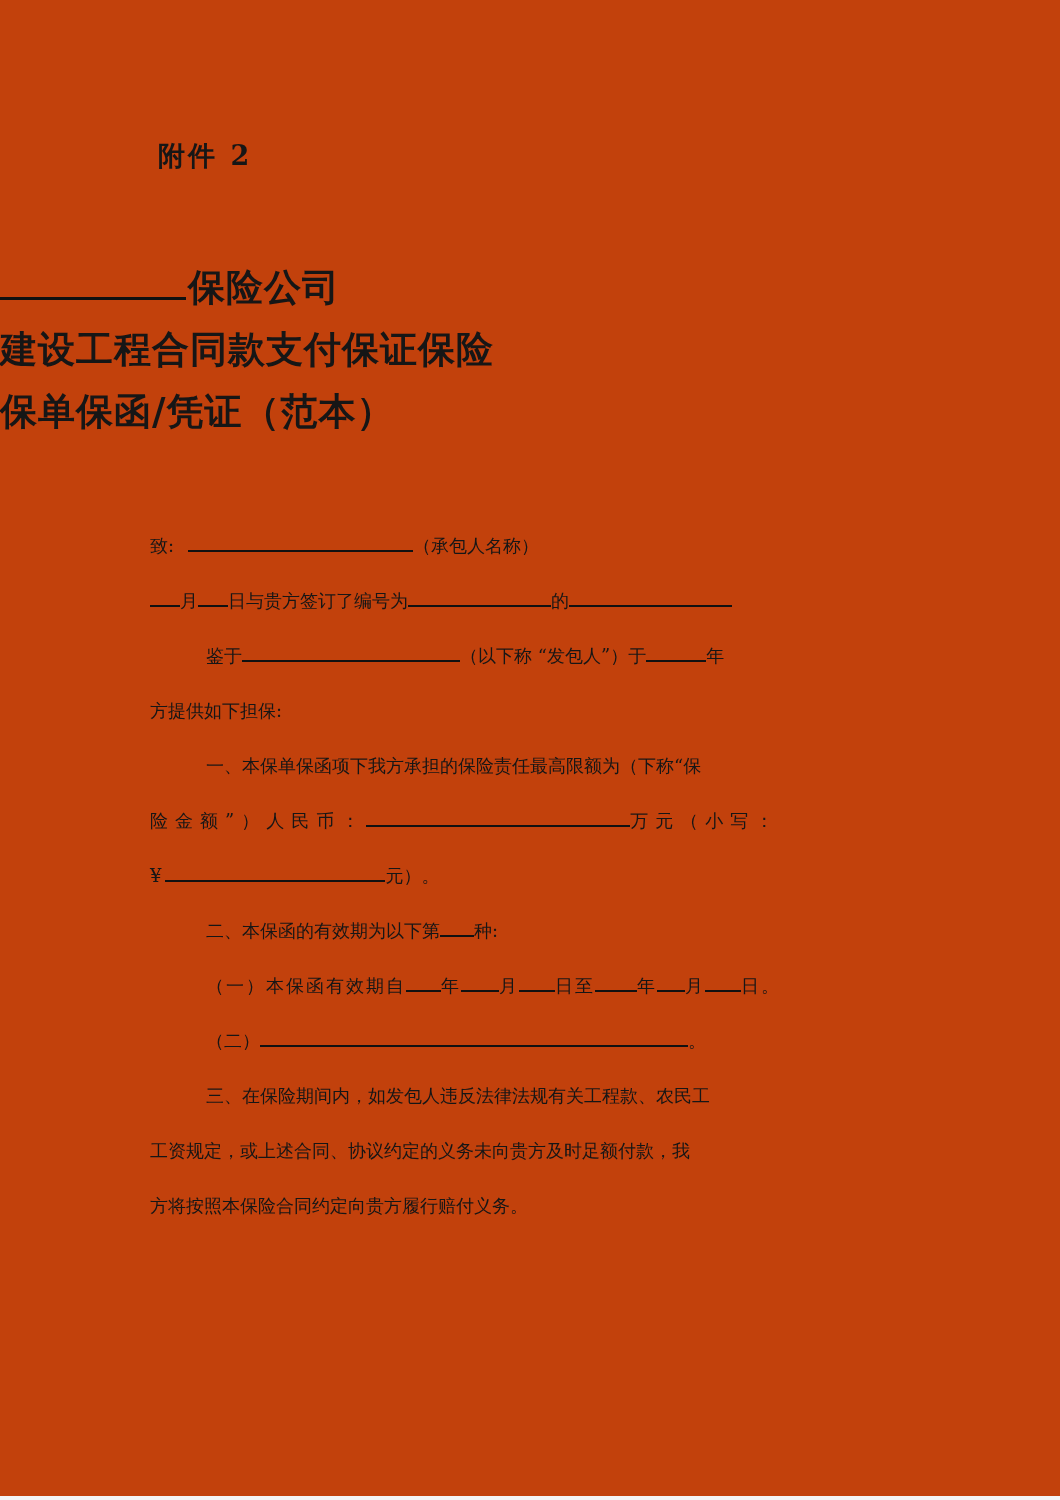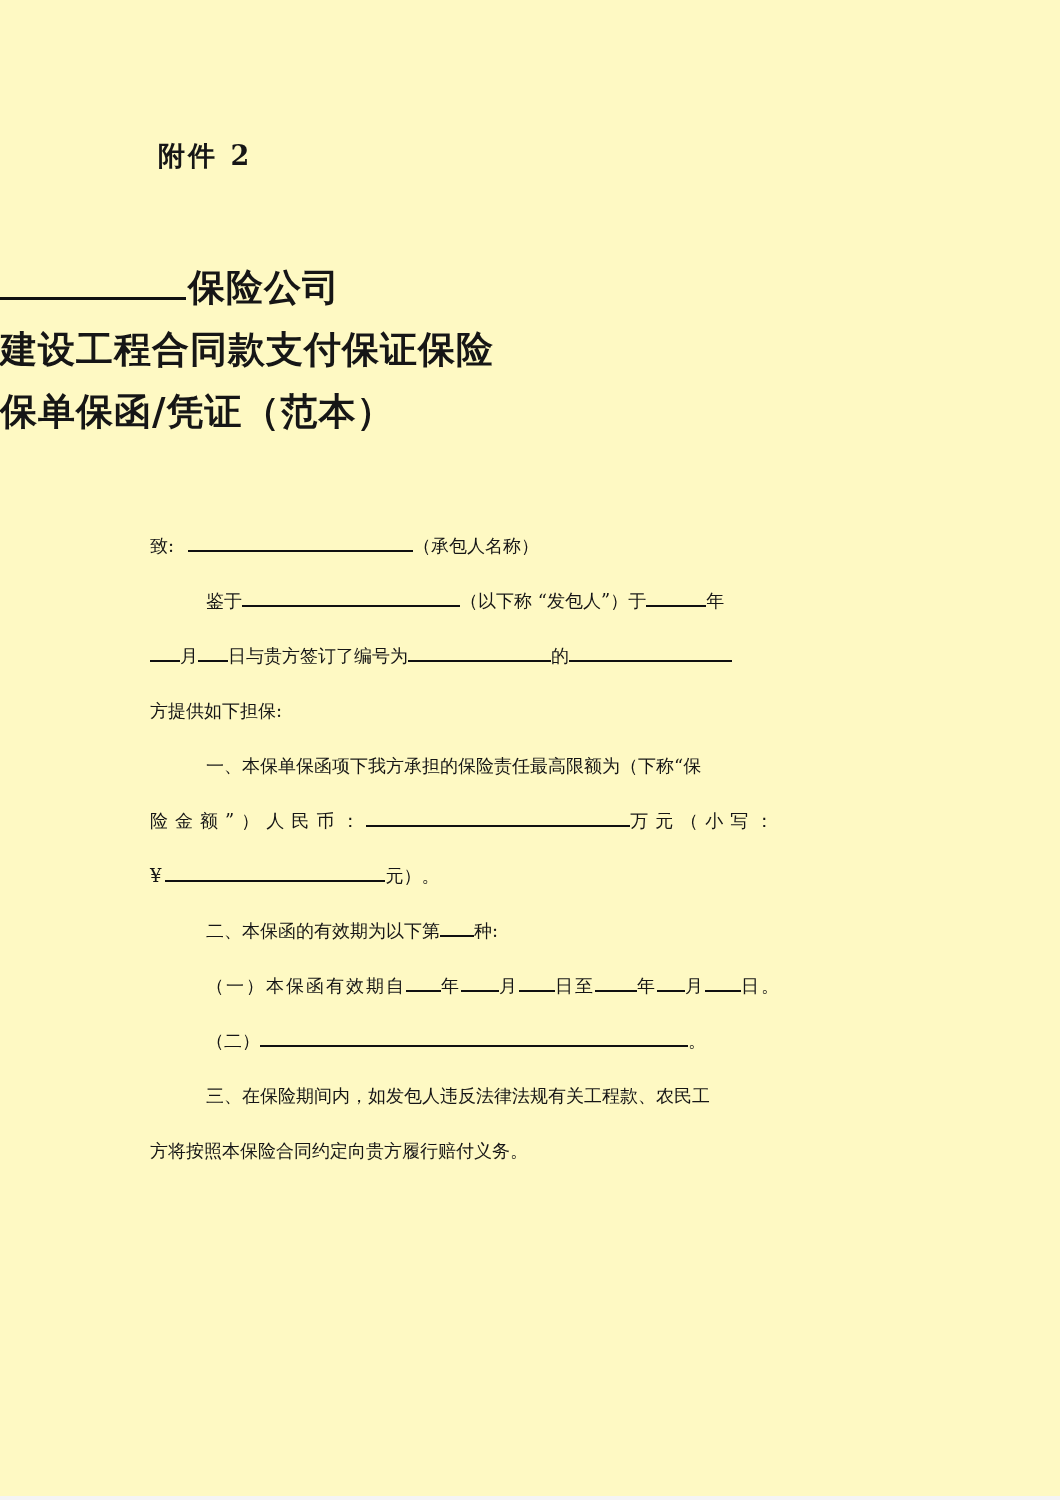--- a/index.html
+++ b/index.html
@@ -2,21 +2,21 @@
 <html><head>
 <meta charset="utf-8">
 <style>
   html,body{margin:0;padding:0;}
   body{
     width:1060px;height:1500px;position:relative;
     background:#ffffff;
     font-family:"DejaVu Serif","Liberation Serif",serif;
     color:#161616;
   }
-  .page{position:absolute;inset:0;background:#fef9c3;overflow:hidden;}
+  .page{position:absolute;inset:0;background:#c2410c;overflow:hidden;}
   .page::after{content:"";position:absolute;left:0;right:0;bottom:0;height:4px;background:#f4f4f5;}
 
   .attachment{
     position:absolute;left:158px;top:138px;
     font-size:27px;font-weight:bold;letter-spacing:3px;
   }
 
   .title-block{
     position:absolute;left:0;top:256px;width:1060px;
     font-weight:bold;font-size:37px;
@@ -51,39 +51,40 @@
   <div class="title-block">
     <div><span class="title-underline"></span><span>保险公司</span></div>
     <div>建设工程合同款支付保证保险</div>
     <div>保单保函/凭证（范本）</div>
   </div>
 
   <div class="body-block">
 
     <div class="line"><span>致:</span><span class="bl" style="width:225px;margin-left:14px;"></span><span>（承包人名称）</span></div>
 
+    <div class="line"><span class="bl" style="width:30px;"></span><span>月</span><span class="bl" style="width:30px;"></span><span>日与贵方签订了编号为</span><span class="bl" style="width:143px;"></span><span>的</span><span class="bl" style="width:163px;"></span></div>
+
     <div class="line indent"><span>鉴于</span><span class="bl" style="width:218px;"></span><span>（以下称 “发包人”）于</span><span class="bl" style="width:60px;"></span><span>年</span></div>
-
-    <div class="line"><span class="bl" style="width:30px;"></span><span>月</span><span class="bl" style="width:30px;"></span><span>日与贵方签订了编号为</span><span class="bl" style="width:143px;"></span><span>的</span><span class="bl" style="width:163px;"></span></div>
 
 
 
     <div class="line">方提供如下担保:</div>
 
     <div class="line indent">一、本保单保函项下我方承担的保险责任最高限额为（下称“保</div>
 
     <div class="line sp8"><span>险金额”）人民币：</span><span class="bl" style="width:264px;"></span><span>万元（小写：</span></div>
 
     <div class="line"><span>¥</span><span class="bl" style="width:220px;margin-left:4px;"></span><span>元）。</span></div>
 
     <div class="line indent"><span>二、本保函的有效期为以下第</span><span class="bl" style="width:34px;"></span><span>种:</span></div>
 
     <div class="line indent sp2"><span>（一）本保函有效期自</span><span class="bl" style="width:35px;"></span><span>年</span><span class="bl" style="width:38px;"></span><span>月</span><span class="bl" style="width:36px;"></span><span>日至</span><span class="bl" style="width:42px;"></span><span>年</span><span class="bl" style="width:28px;"></span><span>月</span><span class="bl" style="width:36px;"></span><span>日。</span></div>
 
     <div class="line indent"><span>（二）</span><span class="bl" style="width:428px;"></span><span>。</span></div>
 
     <div class="line indent">三、在保险期间内，如发包人违反法律法规有关工程款、农民工</div>
 
+    <div class="line">工资规定，或上述合同、协议约定的义务未向贵方及时足额付款，我</div>
 
     <div class="line">方将按照本保险合同约定向贵方履行赔付义务。</div>
 
   </div>
 </div>
 
 </body></html>

